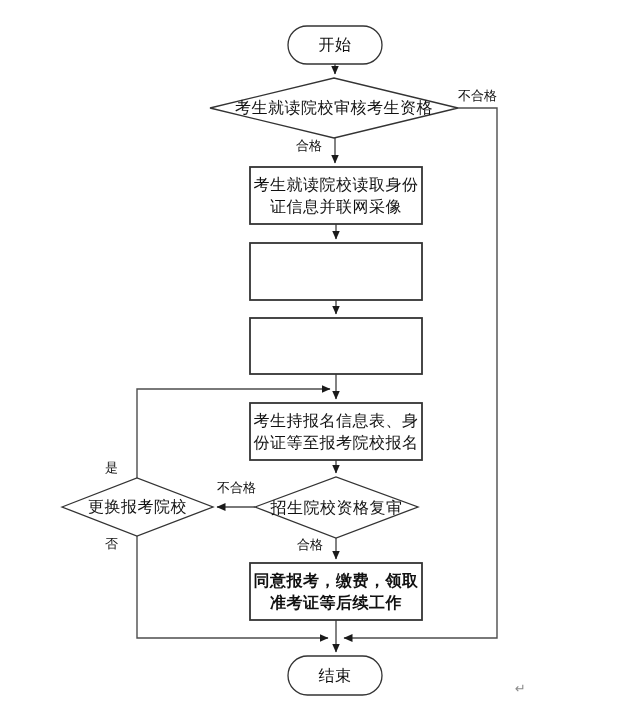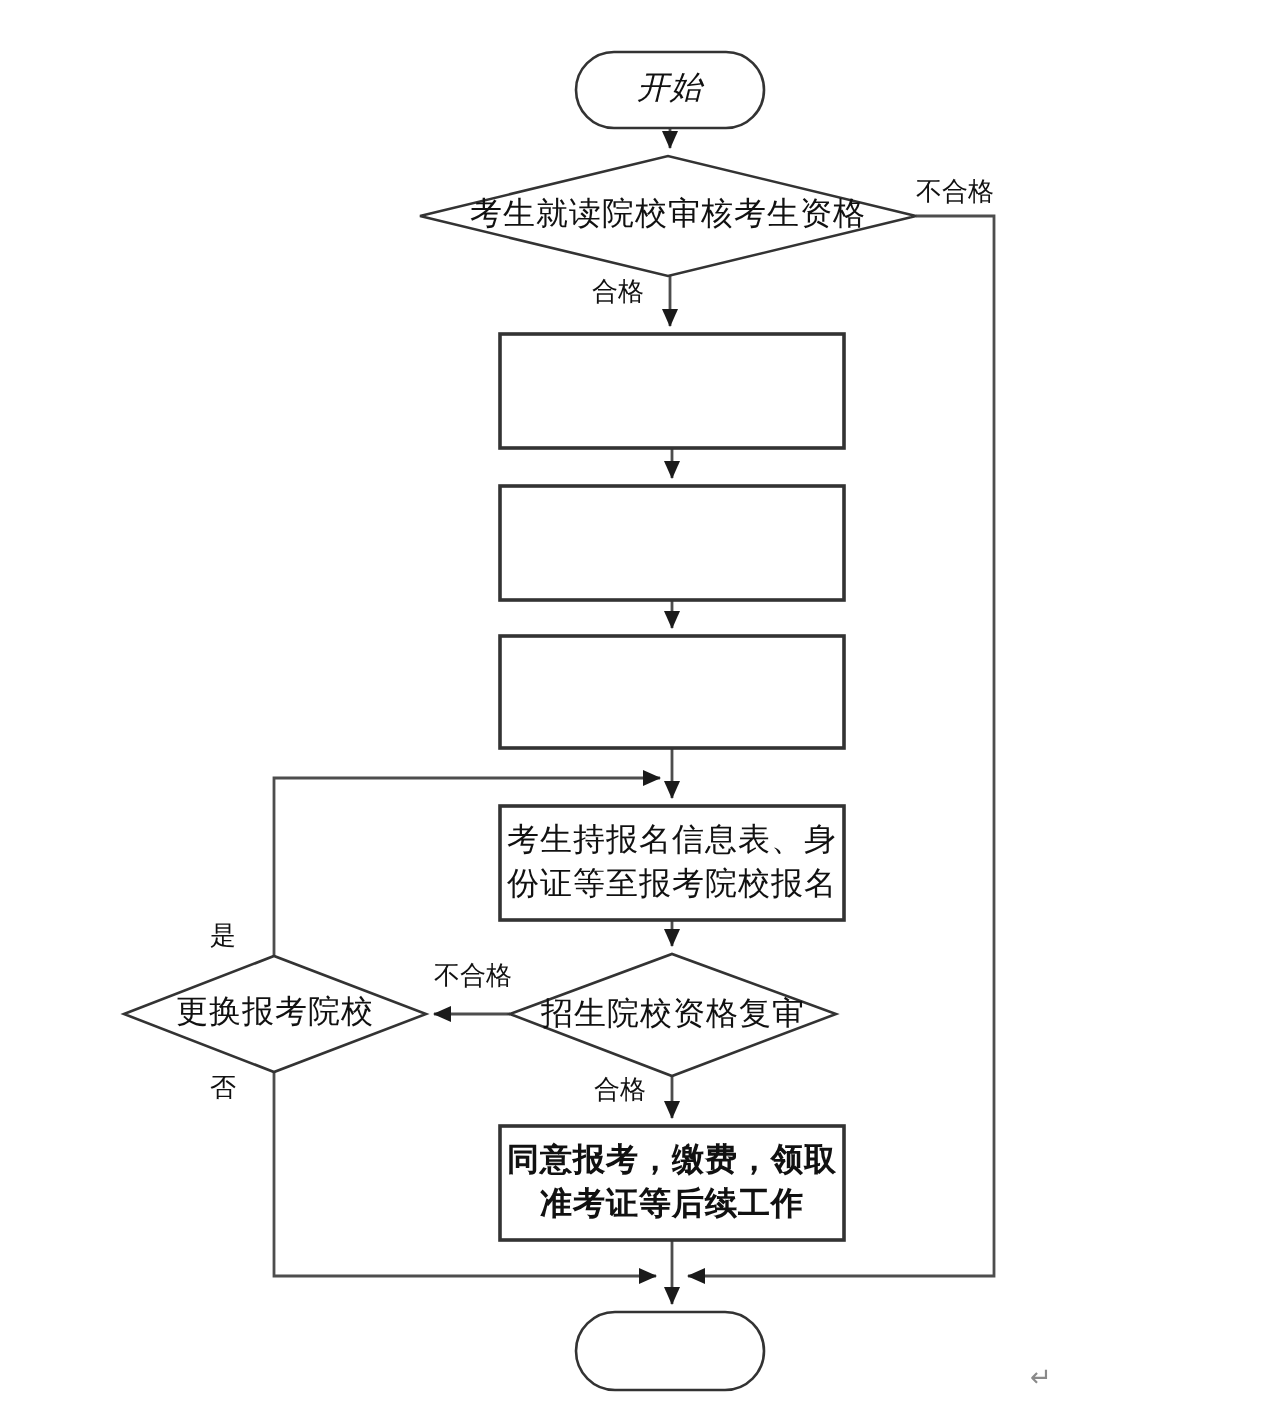--- a/index.html
+++ b/index.html
@@ -82,37 +82,40 @@
       <rect x="250" y="243" width="172" height="57" stroke-width="1.8"></rect>
       <rect x="250" y="318" width="172" height="56" stroke-width="1.8"></rect>
       <rect x="250" y="403" width="172" height="57" stroke-width="1.8"></rect>
       <polygon points="255,507 336,477 418,507 336,538" stroke-width="1.3"></polygon>
       <polygon points="62,507 137,478 213,507 137,536" stroke-width="1.3"></polygon>
       <rect x="250" y="563" width="172" height="57" stroke-width="1.8"></rect>
       <rect x="288" y="656" width="94" height="39" rx="19.5" ry="19.5" stroke-width="1.3"></rect>
     </g>
   </svg>
 
-  <div class="node-label" style="left:288px; top:26px; width:94px; height:38px;font-style:italic;">开始</div>
+  <div class="node-label" style="left:288px; top:26px; width:94px; height:38px;">开始</div>
 
   <div class="node-label" style="left:218px; top:78px; width:232px; height:60px;">考生就读院校审核考生资格</div>
 
+  <div class="node-label" style="left:250px; top:167px; width:172px; height:57px;">考生就读院校读取身份
+证信息并联网采像</div>
 
 
 
   <div class="node-label" style="left:255px; top:477px; width:163px; height:61px;">招生院校资格复审</div>
 
   <div class="node-label" style="left:250px; top:403px; width:172px; height:57px;">考生持报名信息表、身
 份证等至报考院校报名</div>
 
   <div class="node-label" style="left:62px; top:478px; width:151px; height:58px;">更换报考院校</div>
 
   <div class="node-label" style="left:250px; top:563px; width:172px; height:57px;font-weight:bold;">同意报考，缴费，领取
 准考证等后续工作</div>
 
+  <div class="node-label" style="left:288px; top:656px; width:94px; height:39px;">结束</div>
 
   <div class="edge-label" style="left:458px; top:89px; width:46px;">不合格</div>
 
   <div class="edge-label" style="left:296px; top:139px; width:32px;">合格</div>
 
   <div class="edge-label" style="left:217px; top:481px; width:44px;">不合格</div>
 
   <div class="edge-label" style="left:297px; top:538px; width:32px;">合格</div>
 
   <div class="edge-label" style="left:105px; top:461px; width:26px;">是</div>

